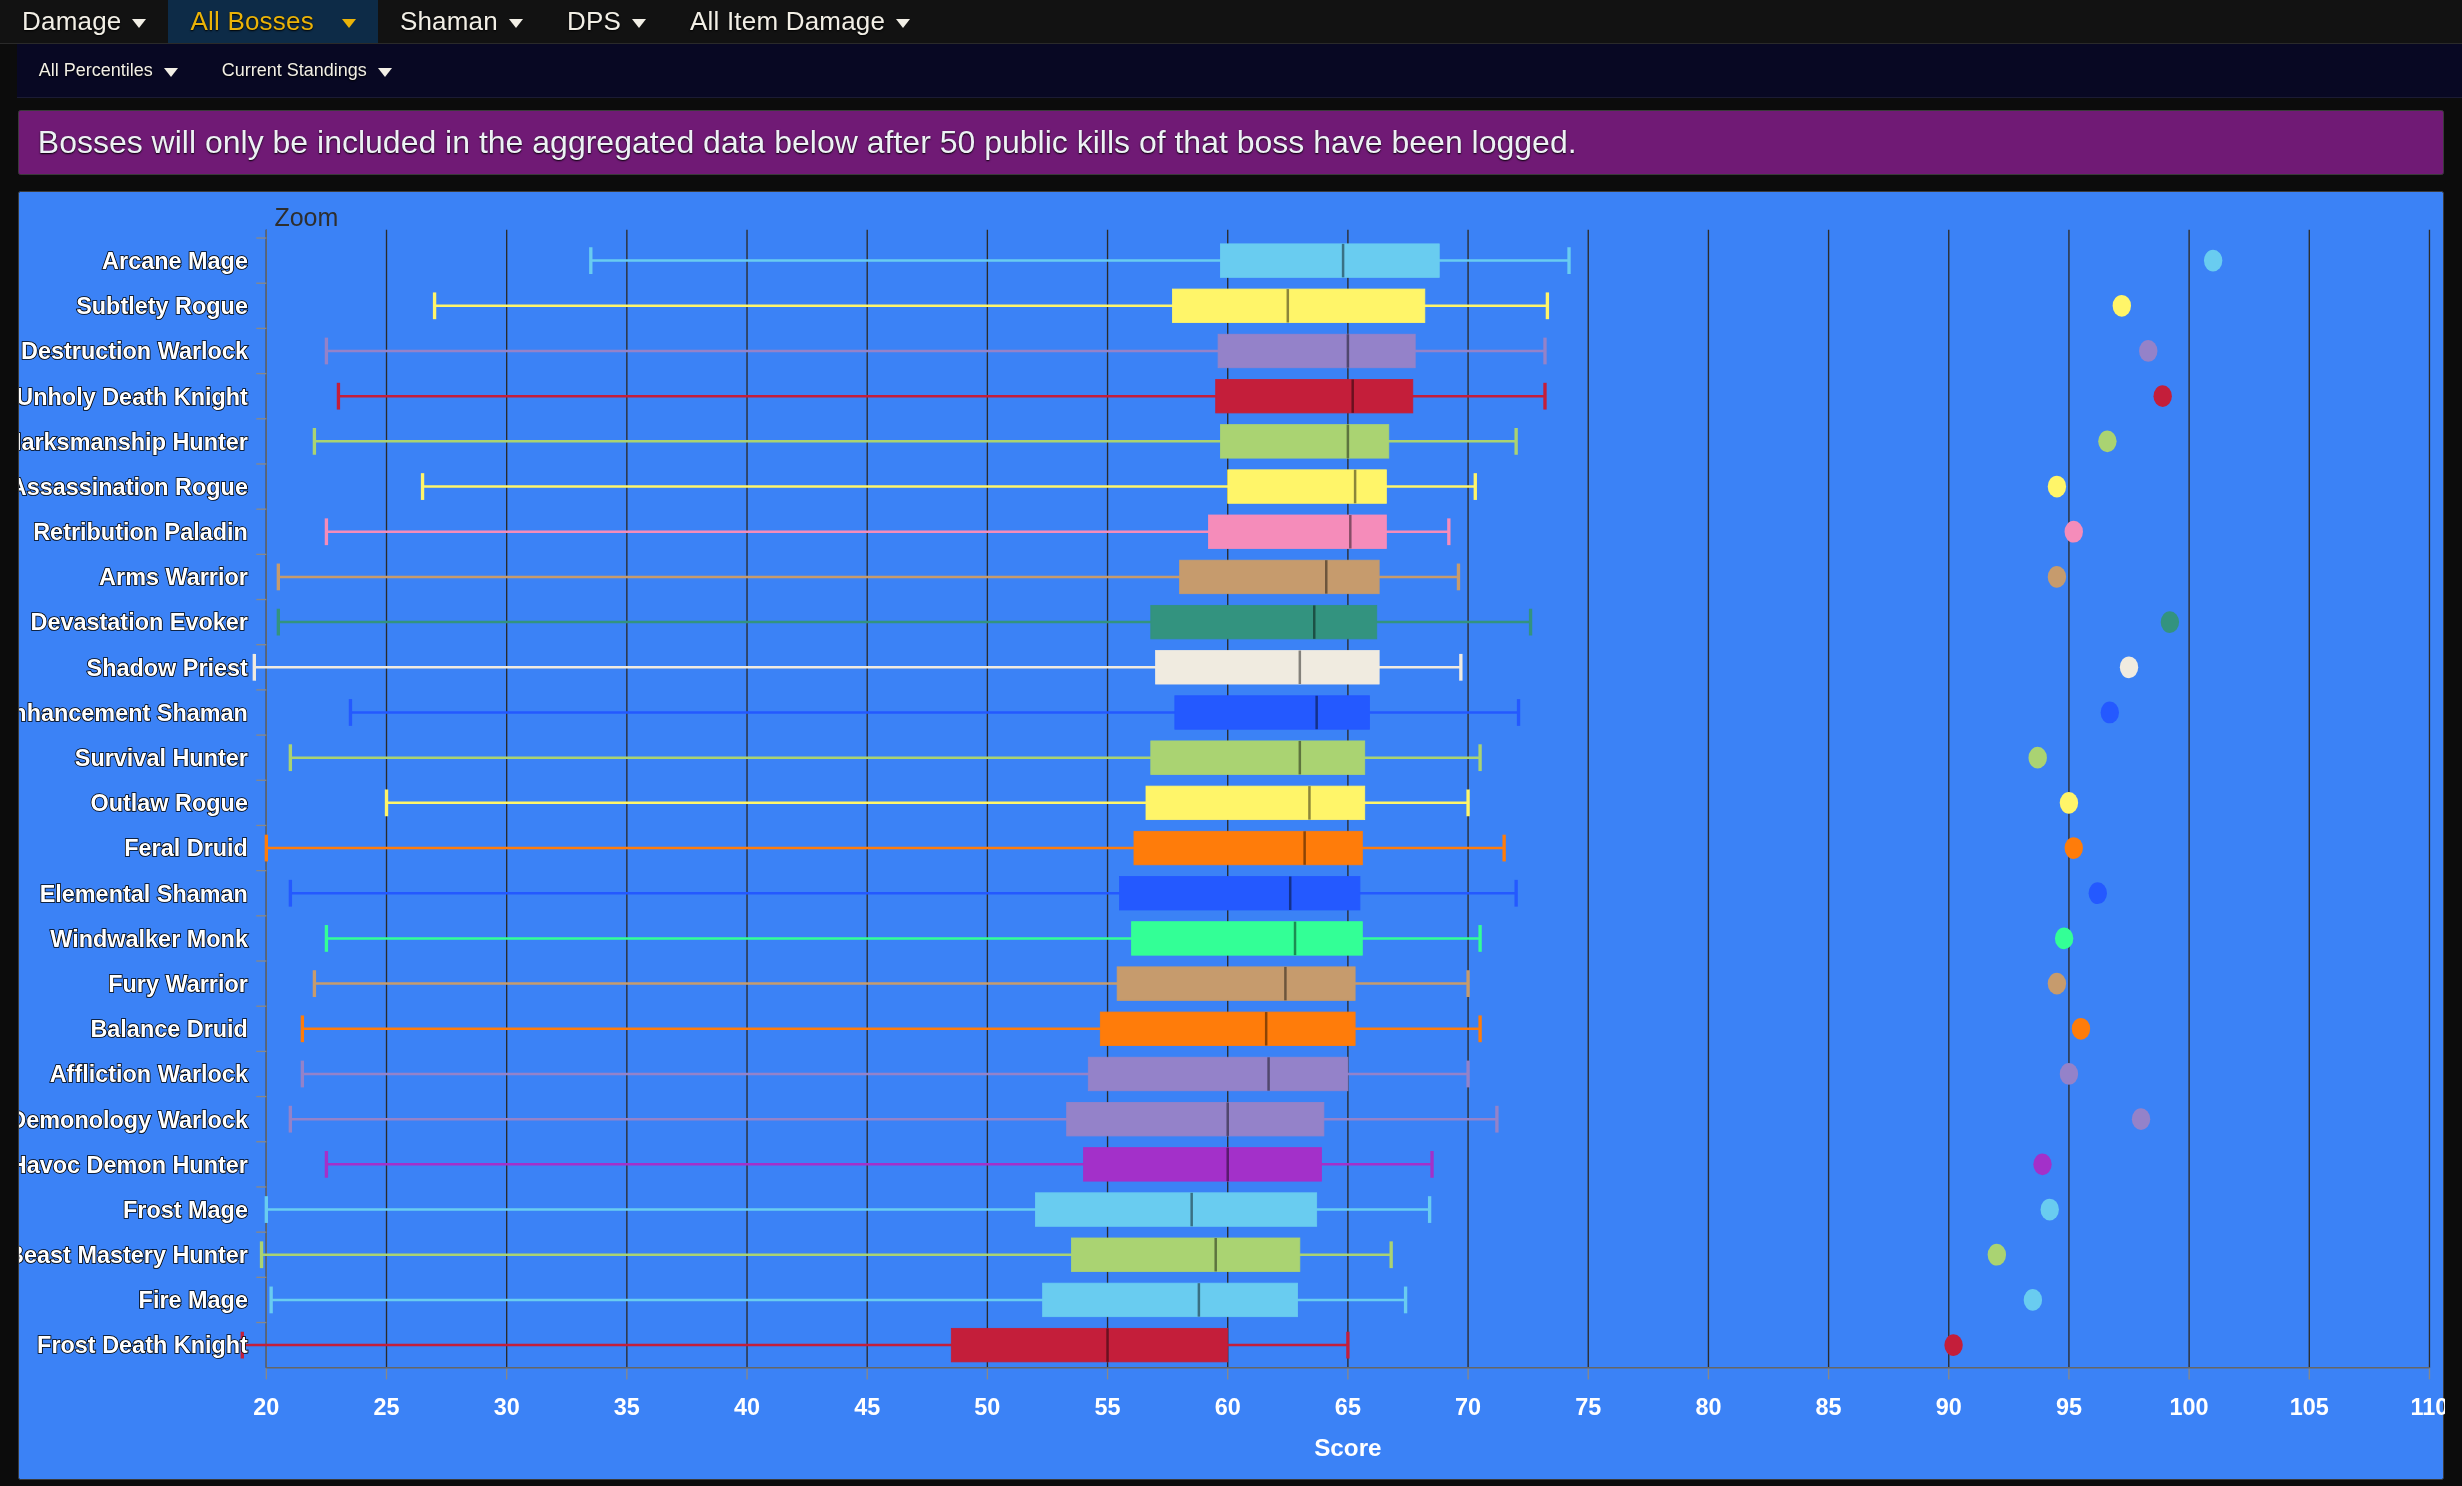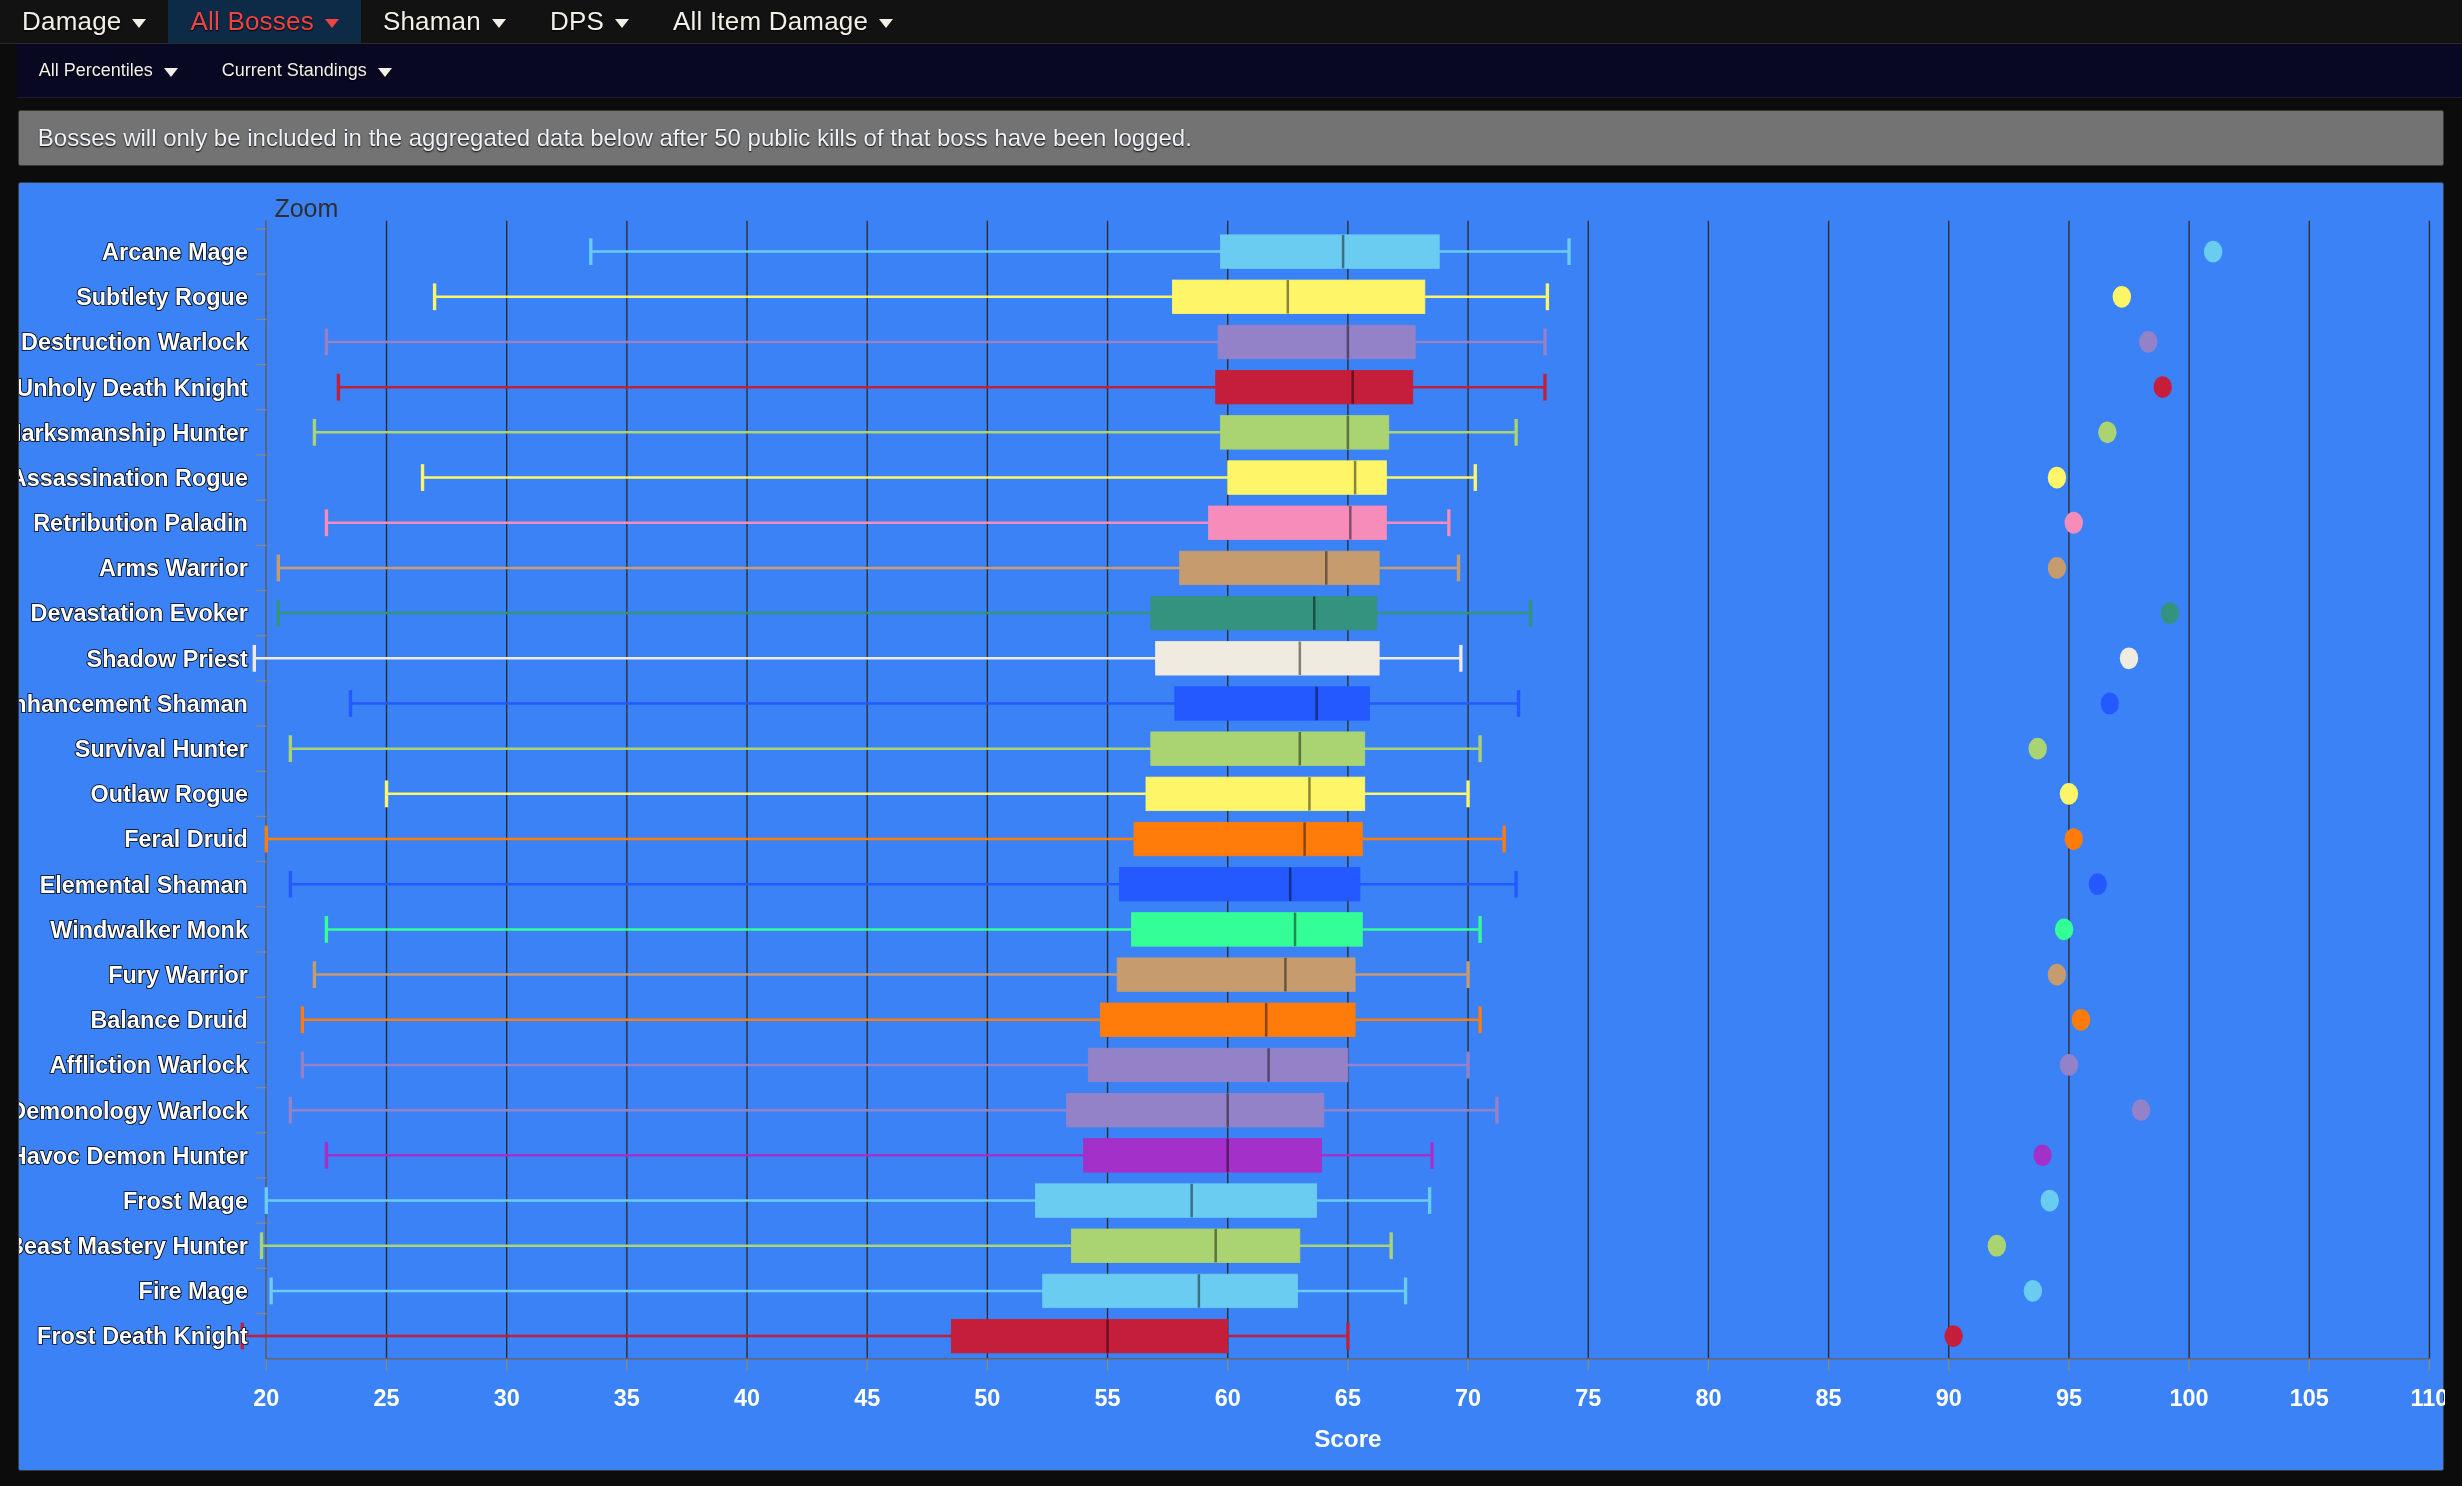--- a/index.html
+++ b/index.html
@@ -24,21 +24,22 @@
     padding:0 22px;
     font-size:26px;
     color:#f2efe6;
     text-shadow:0 0.8px 1.7px #000;
     white-space:nowrap;
     cursor:pointer;
     letter-spacing:0.2px;
   }
   .tb-item.active{
     background:#0d2b47;
-    color:#ef4444;
+    color:#eab308;
+    gap:17px;
   }
   .caret{
     display:inline-block;
     margin-left:11px;
     width:0;height:0;
     border-left:7.5px solid transparent;
     border-right:7.5px solid transparent;
     border-top:9.2px solid currentColor;
     position:relative;top:1.7px;
   }
@@ -57,24 +58,24 @@
     padding:0 22px;
     font-size:18px;
     color:#f2efe6;
     text-shadow:0 0.8px 1.7px #000;
     white-space:nowrap;cursor:pointer;
   }
 
   
   .notice-wrap{padding:11.7px 18.4px 8.4px 18.4px;}
   .notice{
-    background:#737373;
+    background:#701a75;
     border:0.8px solid #3a3a3a;
     border-radius:2.5px;
-    font-size:24px;
+    font-size:32px;
     color:#eef1f5;
     padding:13.4px 18.4px;
     text-shadow:0 0.8px 1.7px #000;
   }
 
   
   .panel{
     margin:6.7px 18.4px 0 18.4px;
     background:#3b82f6;
     border:0.8px solid #3a3a3a;

